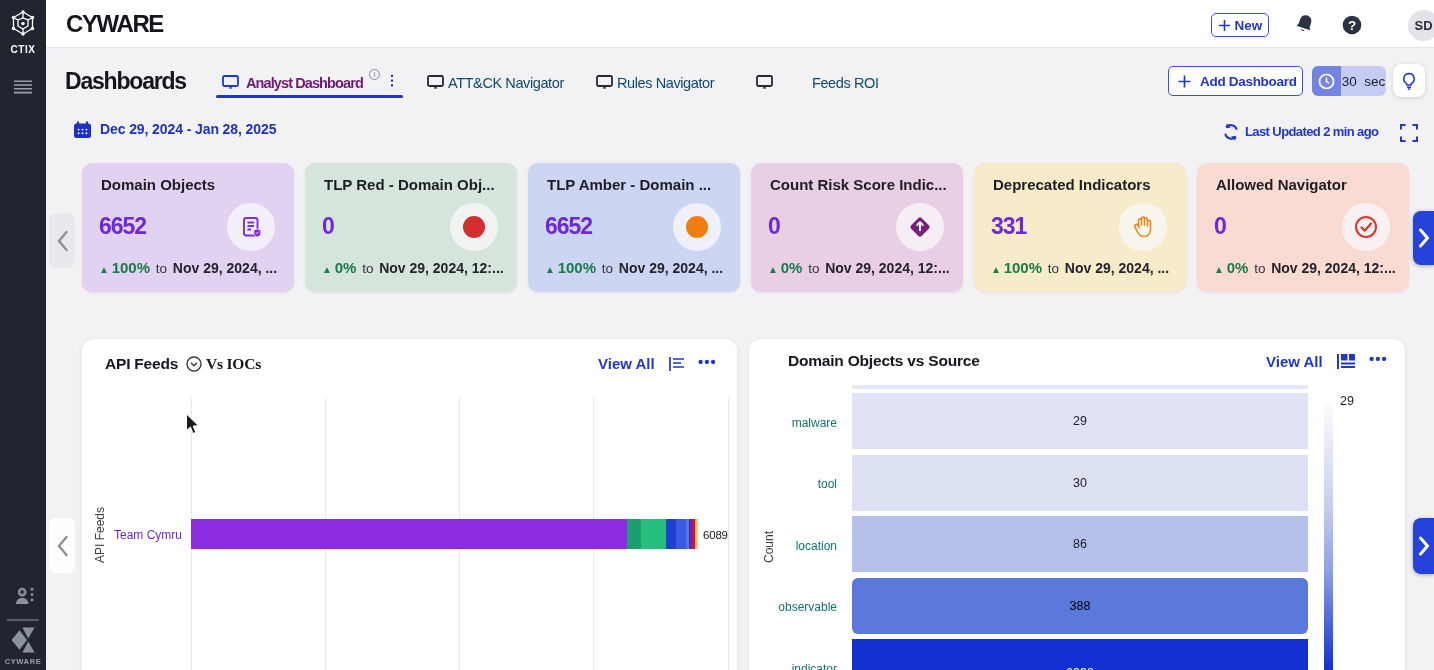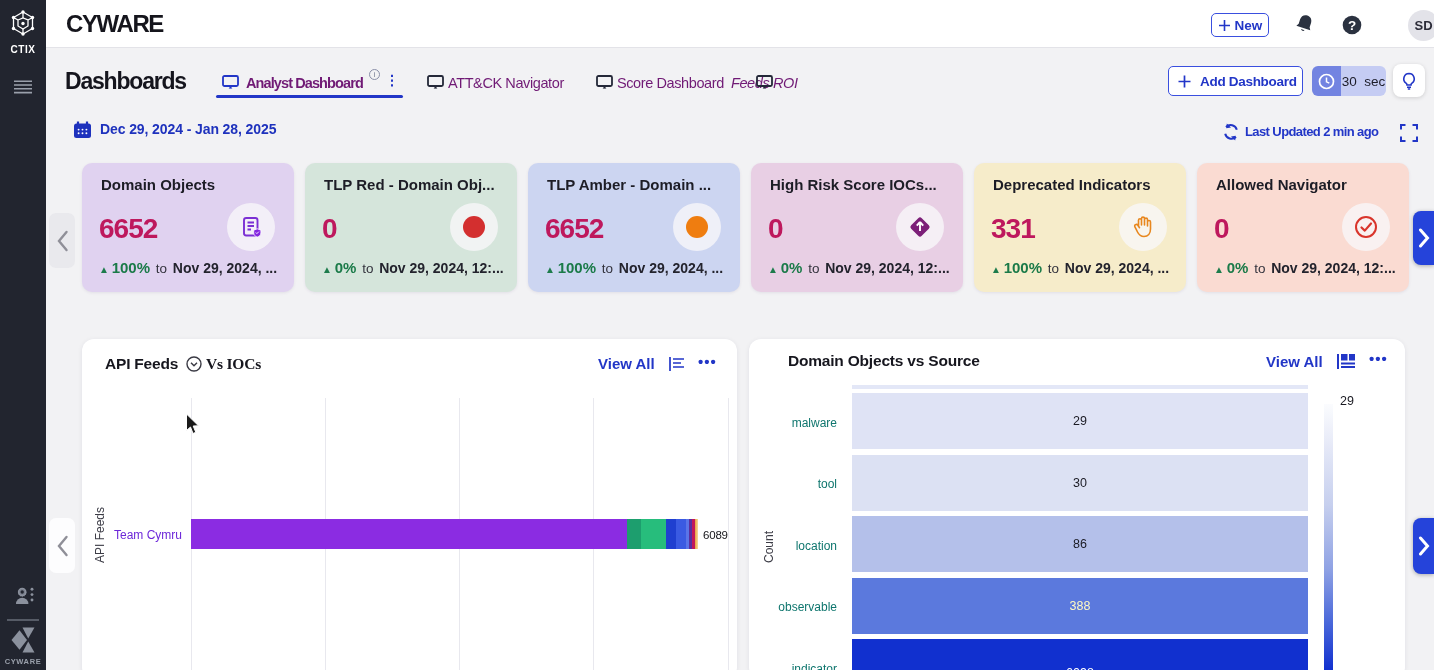--- a/index.html
+++ b/index.html
@@ -6,34 +6,34 @@
 html,body { width:1434px; height:670px; overflow:hidden; }
 body { font-family:"Liberation Sans", sans-serif; background:#f2f2f4; position:relative; }
 .abs { position:absolute; }
 #sidebar { position:absolute; left:0; top:0; width:46px; height:670px; background:#22252f; z-index:30; }
 #header { position:absolute; left:46px; top:0; width:1388px; height:48px; background:#fff; border-bottom:1px solid #e3e3e8; z-index:20; }
 #brand { position:absolute; left:20px; top:10px; font-size:24px; font-weight:bold; color:#15151c; letter-spacing:-1.4px; z-index:21; }
 .btn-outline { position:absolute; white-space:nowrap; z-index:21; border:1px solid #3a4fdf; border-radius:5px; background:#fff; color:#2236c7; display:flex; align-items:center; justify-content:center; font-weight:bold; }
 #btn-new { left:1211px; top:13px; width:58px; height:24px; font-size:13.5px; }
 #avatar { position:absolute; z-index:21; left:1389px; top:10px; width:31px; height:31px; border-radius:50%; background:#e3e3e9; color:#2c2c38; font-size:13px; font-weight:bold; display:flex; align-items:center; justify-content:center;margin-left:19px; }
 #dashtitle { position:absolute; left:65px; top:68px; letter-spacing:-1.2px; font-size:23px; font-weight:bold; color:#15151d; z-index:5;}
-.tab { position:absolute; top:75px; font-size:14.5px; letter-spacing:-0.4px; color:#701a75; display:flex; align-items:center; gap:7px; z-index:5;}
+.tab { position:absolute; top:75px; font-size:14.5px; letter-spacing:-0.4px; color:#0c4a6e; display:flex; align-items:center; gap:7px; z-index:5;}
 .tab.active { color:#701a75; font-weight:bold; letter-spacing:-0.9px; }
 #tabline { position:absolute; left:216px; top:95px; width:187px; height:2.5px; background:#2236c7; border-radius:2px; z-index:5;}
 #daterow-ico { position:absolute; left:73px; top:121px; z-index:5;}
 #datetext { position:absolute; left:100px; top:121px; font-size:14px; letter-spacing:-0.1px; font-weight:bold; color:#1e32bd; z-index:5;}
 #lastupd { position:absolute; left:1245px; top:124px; font-size:13px; letter-spacing:-0.6px; font-weight:bold; color:#2236c7; z-index:5;}
 #addash { left:1168px; top:66px; width:135px; height:30px; font-size:13.5px; letter-spacing:-0.3px; justify-content:flex-start; padding-left:9px; z-index:5;}
 #timer { position:absolute; left:1312px; top:66px; width:74px; height:30px; border-radius:6px; overflow:hidden; display:flex; z-index:5;}
 #timer .tl { width:29px; background:#7384e1; display:flex; align-items:center; justify-content:center; }
 #timer .tr { flex:1; background:#c5ccf3; display:flex; align-items:center; justify-content:center; font-size:13.5px; color:#1c1c28;}
 #bulb { position:absolute; left:1393px; top:64px; width:32px; height:33px; background:#fff; border-radius:8px; box-shadow:0 1px 4px rgba(0,0,0,.15); display:flex; align-items:center; justify-content:center; z-index:5;}
 .kpi { position:absolute; top:163px; width:212px; height:129px; border-radius:10px; box-shadow:0 1px 3px rgba(90,70,120,.10); }
 .kpi .t { position:absolute; left:19px; top:13px; font-size:15px; font-weight:bold; color:#1d1d26; white-space:nowrap; }
-.kpi .n { position:absolute; left:17px; top:50px; font-size:28px; letter-spacing:-1px; font-weight:bold; color:#be185d;text-align:right; }
+.kpi .n { position:absolute; left:17px; top:50px; font-size:23px; letter-spacing:-1px; font-weight:bold; color:#6d28d9;text-align:right; }
 .kpi .ic { position:absolute; left:145px; top:40px; width:48px; height:48px; border-radius:50%; background:rgba(248,247,250,.78); display:flex; align-items:center; justify-content:center; }
 .kpi .b { position:absolute; left:17px; top:96px; font-size:14px; color:#23232d; font-weight:bold; white-space:nowrap; }
 .kpi .b .pct { color:#1a7a48; font-size:15px; }
 .kpi .b .to { font-weight:normal; color:#33333d; font-size:13.5px; padding:0 2px;}
 
 .chartcard { position:absolute; top:339px; background:#fff; border-radius:12px; box-shadow:0 1px 5px rgba(30,30,60,.08); }
 .ch-title { position:absolute; font-size:15.5px; letter-spacing:-0.2px; font-weight:bold; color:#16161e; }
 .viewall { position:absolute; font-size:15px; font-weight:bold; color:#2236c7; }
 .dots3 { position:absolute; font-size:15px; font-weight:bold; color:#2236c7; letter-spacing:1px;}
 .gline { position:absolute; top:59px; width:1px; height:281px; background:#e8e8ee; }
@@ -120,27 +120,27 @@
     <rect x="1" y="1" width="15" height="10" rx="1.5" fill="none" stroke="#242838" stroke-width="1.8"></rect>
     <path d="M8.5 11 L8.5 13.2" stroke="#242838" stroke-width="1.8"></path>
     <path d="M6.7 13.6 a1.8 1.2 0 0 1 3.6 0 Z" fill="#242838"></path>
   </svg>
 <div class="tab" style="left:448px;">ATT&amp;CK Navigator</div>
 <svg class="abs" style="left:596px; top:75px; z-index:6;" width="17" height="15" viewBox="0 0 17 15">
     <rect x="1" y="1" width="15" height="10" rx="1.5" fill="none" stroke="#242838" stroke-width="1.8"></rect>
     <path d="M8.5 11 L8.5 13.2" stroke="#242838" stroke-width="1.8"></path>
     <path d="M6.7 13.6 a1.8 1.2 0 0 1 3.6 0 Z" fill="#242838"></path>
   </svg>
-<div class="tab" style="left:617px;">Score Dashboard</div>
+<div class="tab" style="left:617px;">Rules Navigator</div>
 <svg class="abs" style="left:756px; top:75px; z-index:6;" width="17" height="15" viewBox="0 0 17 15">
     <rect x="1" y="1" width="15" height="10" rx="1.5" fill="none" stroke="#242838" stroke-width="1.8"></rect>
     <path d="M8.5 11 L8.5 13.2" stroke="#242838" stroke-width="1.8"></path>
     <path d="M6.7 13.6 a1.8 1.2 0 0 1 3.6 0 Z" fill="#242838"></path>
   </svg>
-<div class="tab" style="left:731px;font-style:italic;">Feeds ROI</div>
+<div class="tab" style="left:812px;">Feeds ROI</div>
 <div class="btn-outline" id="addash"><svg width="13" height="13" viewBox="0 0 13 13" style="margin-right:9px">
       <path d="M6.5 0.5v12M0.5 6.5h12" stroke="#2336c9" stroke-width="1.7"></path>
     </svg>Add Dashboard</div>
 <div id="timer">
     <div class="tl">
       <svg width="17" height="17" viewBox="0 0 17 17">
         <circle cx="8.5" cy="8.5" r="7" fill="none" stroke="#fff" stroke-width="1.7"></circle>
         <path d="M8.5 4.5 L8.5 8.8 L11.3 10.2" stroke="#fff" stroke-width="1.5" fill="none"></path>
       </svg>
     </div>
@@ -211,21 +211,21 @@
  <div class="t">TLP Amber - Domain ...</div>
  <div class="n">6652</div>
  <div class="ic">
       <svg width="26" height="26" viewBox="0 0 26 26">
         <circle cx="13" cy="13" r="11" fill="#ef7d10"></circle>
       </svg>
     </div>
  <div class="b"><span style="color:#1d7c4c; font-size:10px;">▲ </span><span class="pct">100%</span><span class="to"> to </span>Nov 29, 2024, ...</div>
 </div>
 <div class="kpi" style="left:751px; background:#e8cfe4;">
- <div class="t">High Risk Score IOCs...</div>
+ <div class="t">Count Risk Score Indic...</div>
  <div class="n">0</div>
  <div class="ic">
       <svg width="28" height="28" viewBox="0 0 28 28">
         <rect x="6.5" y="6.5" width="15" height="15" rx="2.5" transform="rotate(45 14 14)" fill="#7c1f78"></rect>
         <path d="M14 9.5 L14 18 M14 9 L10.8 12.6 M14 9 L17.2 12.6" stroke="#fff" stroke-width="1.9" fill="none"></path>
       </svg>
     </div>
  <div class="b"><span style="color:#1d7c4c; font-size:10px;">▲ </span><span class="pct">0%</span><span class="to"> to </span>Nov 29, 2024, 12:...</div>
 </div>
 <div class="kpi" style="left:974px; background:#f6ecca;">
@@ -320,21 +320,21 @@
 </div>
 <div class="rot" style="left:753px; top:540px;">Count</div>
 <div class="abs" style="left:852px; top:385px; width:456px; height:4px; background:#e3e7f7;"></div>
 <div class="hlab" style="top:416px;">malware</div>
 <div class="hbar" style="top:393px; height:56px; background:#dfe3f5;">29</div>
 <div class="hlab" style="top:477px;">tool</div>
 <div class="hbar" style="top:454.5px; height:56px; background:#dce1f3;">30</div>
 <div class="hlab" style="top:539px;">location</div>
 <div class="hbar" style="top:516px; height:56px; background:#b4c0ea;">86</div>
 <div class="hlab" style="top:600px;">observable</div>
-<div class="hbar" style="top:577.5px; height:56px; background:#5b79dd; color:#fef9c3;">388</div>
+<div class="hbar" style="top:577.5px; height:56px; background:#5b79dd; color:#000000;border-radius:6px;">388</div>
 <div class="hlab" style="top:662px;">indicator</div>
 <div class="hbar" style="top:639px; height:68px; background:#1130cf; color:#fff;">6098</div>
 <div class="abs" style="left:1324px; top:404px; width:9px; height:266px; background:linear-gradient(180deg,#fbfcfe 0%,#e8ebf8 14%,#c6cfee 38%,#8fa2e4 62%,#4a68da 82%,#1130cf 100%);"></div>
 <div class="abs" style="left:1340px; top:394px; font-size:12.5px; color:#1a1a22;">29</div>
 
 <svg class="abs" style="left:185px; top:413px; z-index:40;" width="16" height="24" viewBox="0 0 16 24">
     <path d="M1.5 1 L1.5 17.5 L5.5 14 L8 20.5 L10.8 19.3 L8.2 13 L13.5 12.8 Z" fill="#1a1a1a" stroke="#fff" stroke-width="1"></path>
   </svg>
 
 </body></html>

